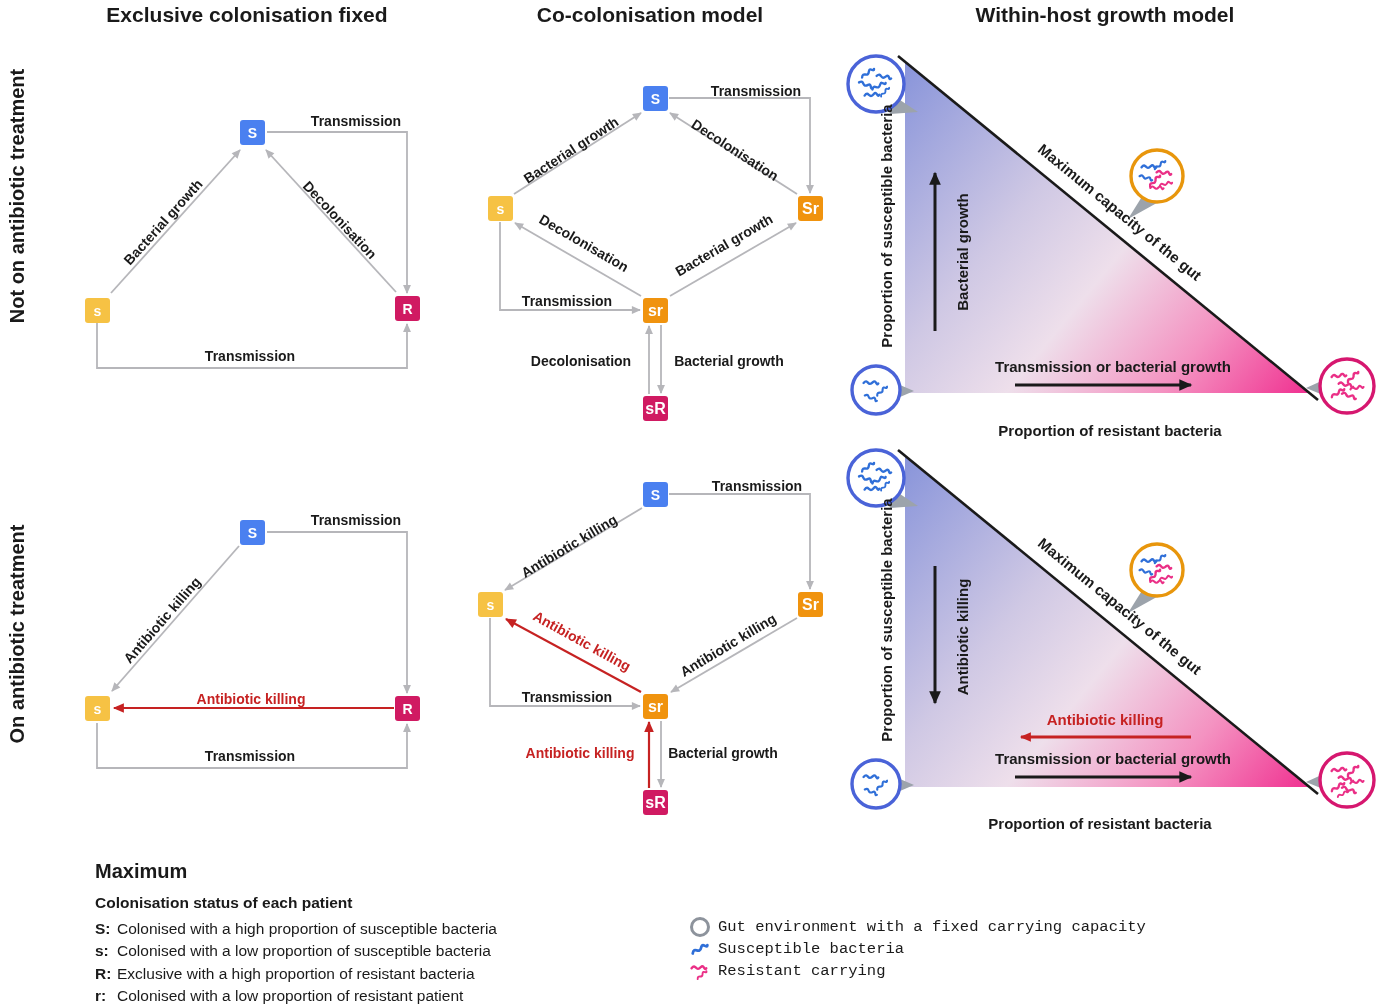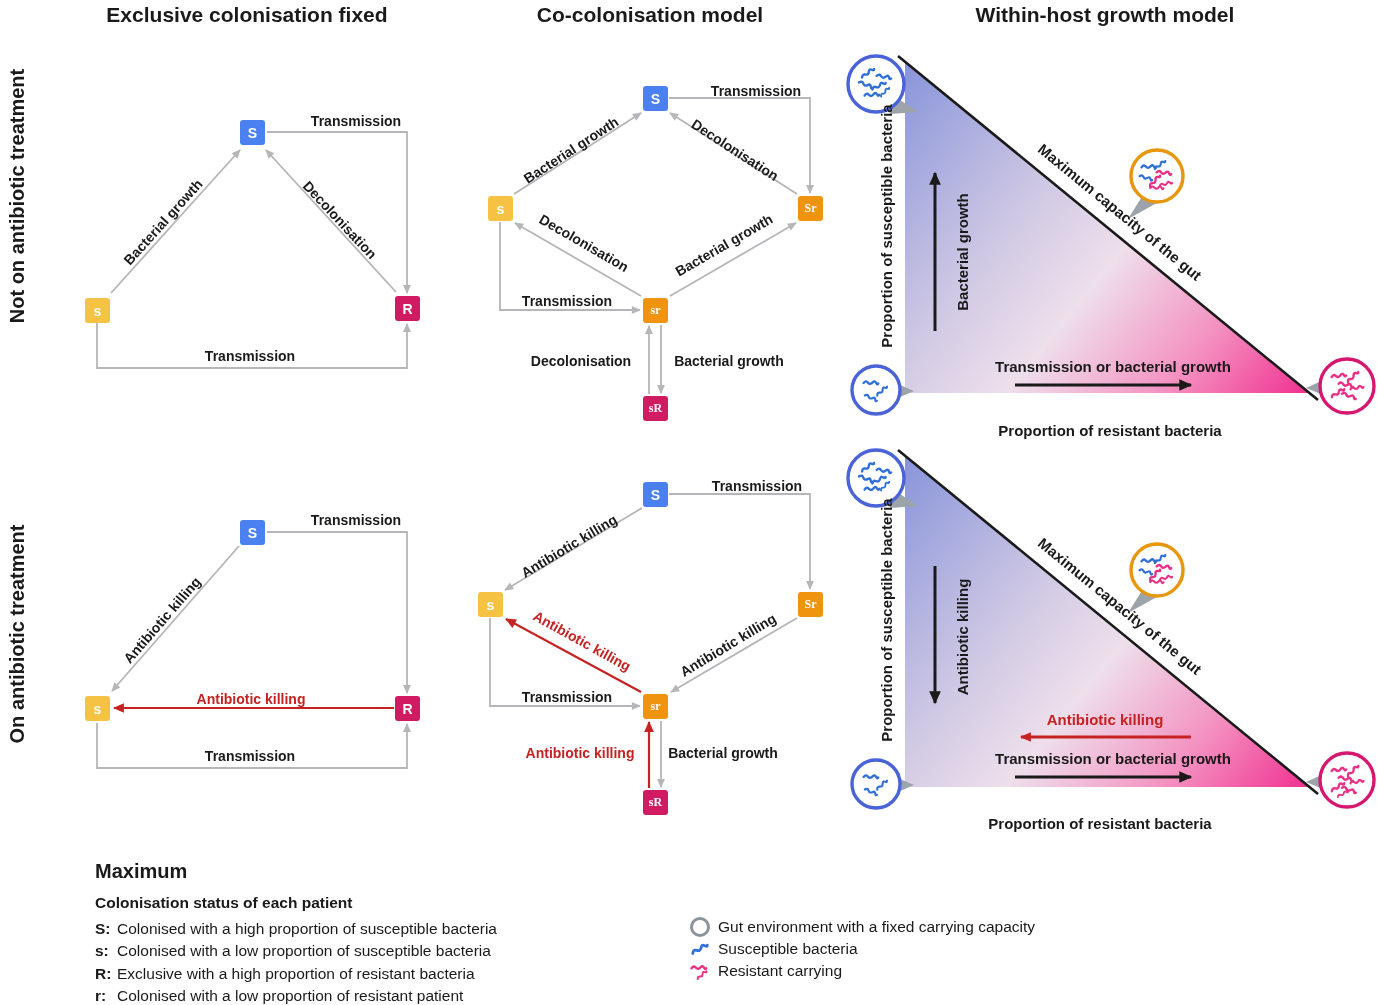--- a/index.html
+++ b/index.html
@@ -9,21 +9,21 @@
   .layer { position:absolute; left:0; top:0; }
 
   .hdr  { position:absolute; transform:translate(-50%,-50%); font-size:21px; font-weight:700; white-space:nowrap; }
   .vlbl { position:absolute; transform:translate(-50%,-50%) rotate(-90deg); font-size:20px; font-weight:700; white-space:nowrap; }
   .lbl  { position:absolute; transform:translate(-50%,-50%) rotate(var(--r,0deg)); font-size:14px; font-weight:700; white-space:nowrap; }
   .b15  { font-size:15px; }
   .red  { color:var(--arrow-red,#c62222); }
 
   .node { position:absolute; width:25px; height:25px; border-radius:3px; display:flex; align-items:center; justify-content:center;
           color:#fff; font-weight:700; font-size:14px; }
-  .node.two { font-size:12px;font-family:Liberation Serif, serif; }
+  .node.two { font-size:16px; }
   .n-blue    { background:var(--node-blue,#4a80f0); }
   .n-yellow  { background:var(--node-yellow,#f6c244); }
   .n-orange  { background:var(--node-orange,#f0930e); }
   .n-magenta { background:var(--node-magenta,#d01a62); }
 
   
   .agray { stroke:var(--arrow-gray,#b6b6ba); stroke-width:1.8; fill:none; }
   .ared  { stroke:var(--arrow-red,#c62222); stroke-width:2.2; fill:none; }
   .ared3 { stroke-width:3; }
   .ablack{ stroke:var(--ink,#1a1a1a); stroke-width:3; fill:none; }
@@ -45,21 +45,21 @@
   .gs3 { stop-color:#f492c1; }
   .gs4 { stop-color:var(--grad-end,#f03090); }
 
   
   .legend-left { position:absolute; left:95px; top:860px; }
   .legend-title { font-size:20px; font-weight:700; margin-bottom:11px; }
   .legend-sub { font-size:15.5px; font-weight:700; margin-bottom:6px; }
   .legend-item { font-size:15.5px; line-height:22.4px; }
   .legend-item .k { font-weight:700; display:inline-block; width:22px; }
   .legend-right { position:absolute; left:688px; top:916px; }
-  .legend-sym { display:flex; align-items:center; gap:6px; font-size:15.5px; height:22px; margin-bottom:0px; }
+  .legend-sym { display:flex; align-items:center; gap:6px; font-size:15.5px; height:22px; margin-bottom:0px;font-family:Liberation Mono, monospace; }
   .legend-sym svg { flex:0 0 auto; }
 </style>
 </head>
 <body>
 
 <div class="fig">
 
   <svg class="layer" width="1377" height="1005" viewBox="0 0 1377 1005">
     <defs>
       <marker id="mg" viewBox="0 0 10 10" refX="9" refY="5" markerWidth="10" markerHeight="9" markerUnits="userSpaceOnUse" orient="auto">

